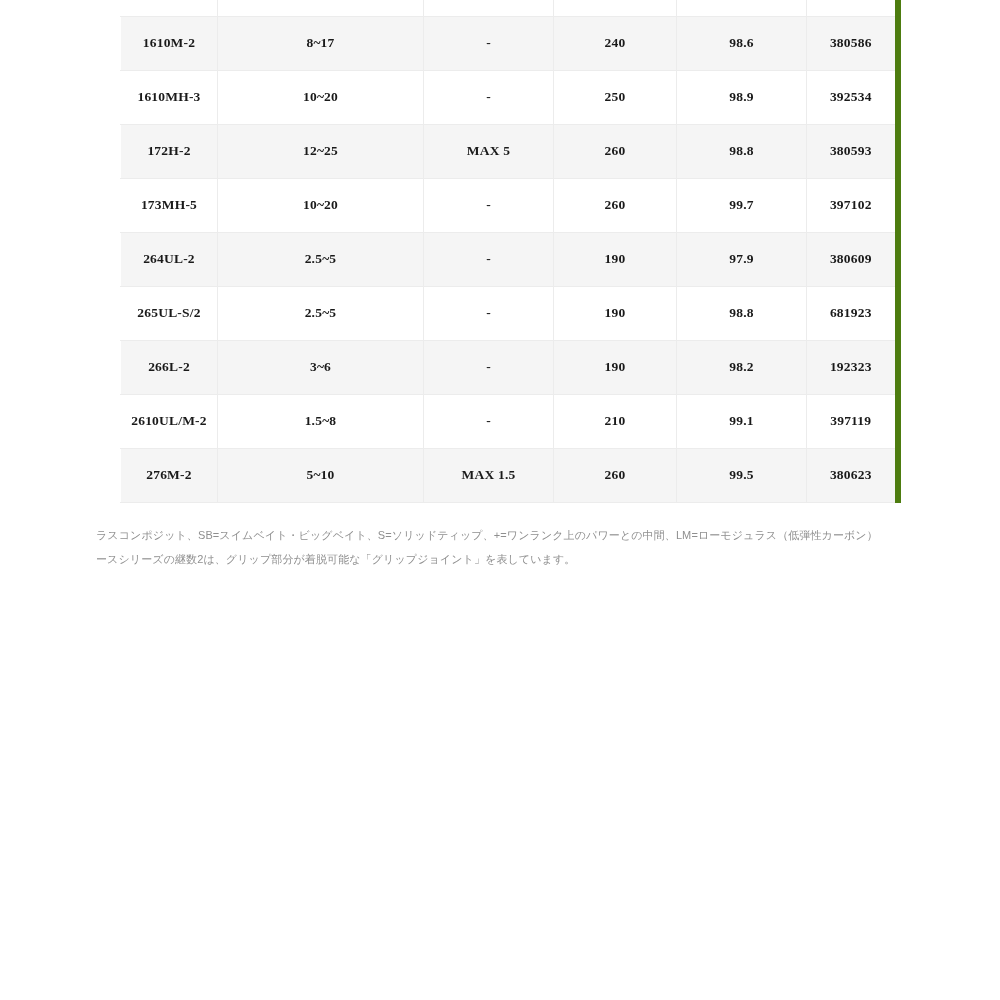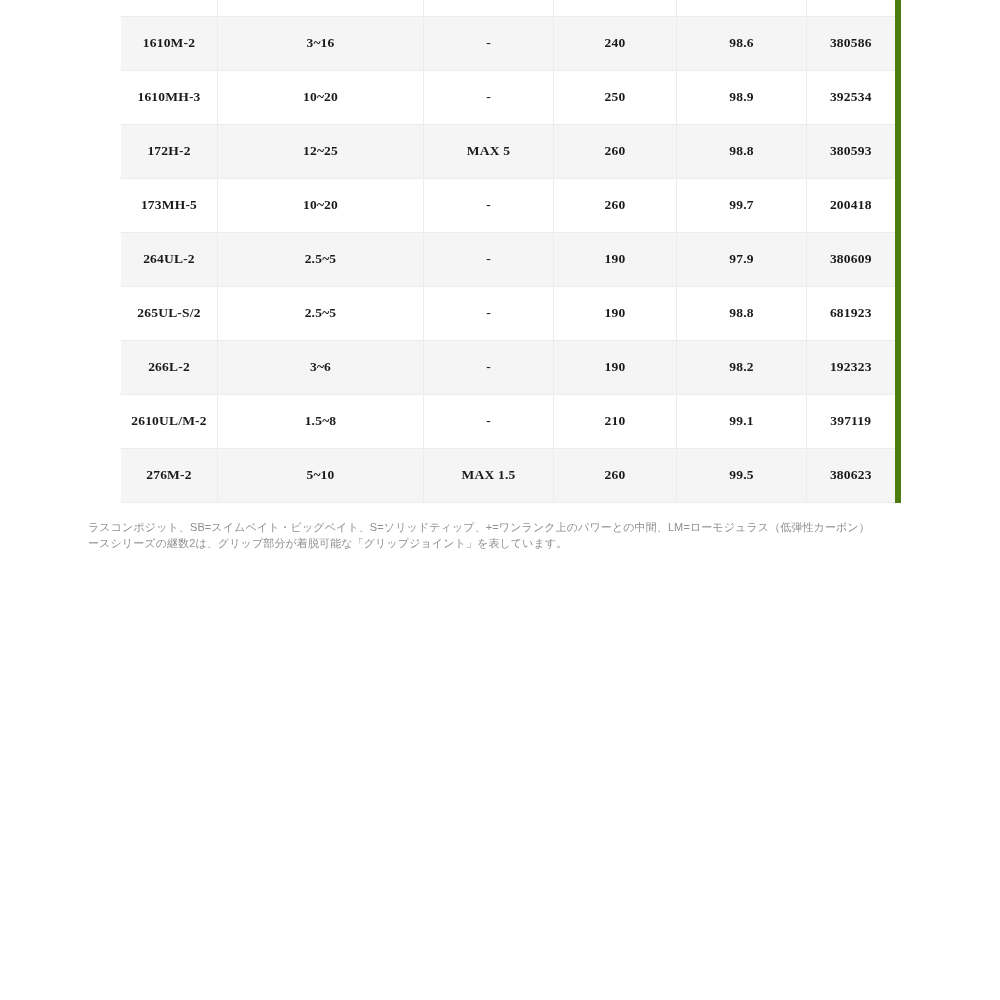--- a/index.html
+++ b/index.html
@@ -80,21 +80,21 @@
     top: 519px;
     width: 1000px;
     
     overflow: hidden;
   }
   #footnotes .fn-inner {
     margin-left: -52px;            
     padding-left: 140px;
   }
   #footnotes p {
-    margin: 0;
+    margin: 8px;
     font-size: 11px;
     line-height: 16px;
     color: #8f8f8f;
     font-family: "Liberation Sans", sans-serif;
     white-space: nowrap;
     letter-spacing: 0.1px;
   }
 </style>
 </head>
 <body>
@@ -114,21 +114,21 @@
     <tr class="band-top">
           <td class="first-col"></td>
           <td></td>
           <td></td>
           <td></td>
           <td></td>
           <td></td>
         </tr>
         <tr>
           <td class="first-col">1610M-2</td>
-          <td>3~16</td>
+          <td>8~17</td>
           <td>-</td>
           <td>240</td>
           <td>98.6</td>
           <td>380586</td>
         </tr>
         <tr>
           <td class="first-col">1610MH-3</td>
           <td>10~20</td>
           <td>-</td>
           <td>250</td>
@@ -142,21 +142,21 @@
           <td>260</td>
           <td>98.8</td>
           <td>380593</td>
         </tr>
         <tr>
           <td class="first-col">173MH-5</td>
           <td>10~20</td>
           <td>-</td>
           <td>260</td>
           <td>99.7</td>
-          <td>200418</td>
+          <td>397102</td>
         </tr>
         <tr>
           <td class="first-col">264UL-2</td>
           <td>2.5~5</td>
           <td>-</td>
           <td>190</td>
           <td>97.9</td>
           <td>380609</td>
         </tr>
         <tr>

